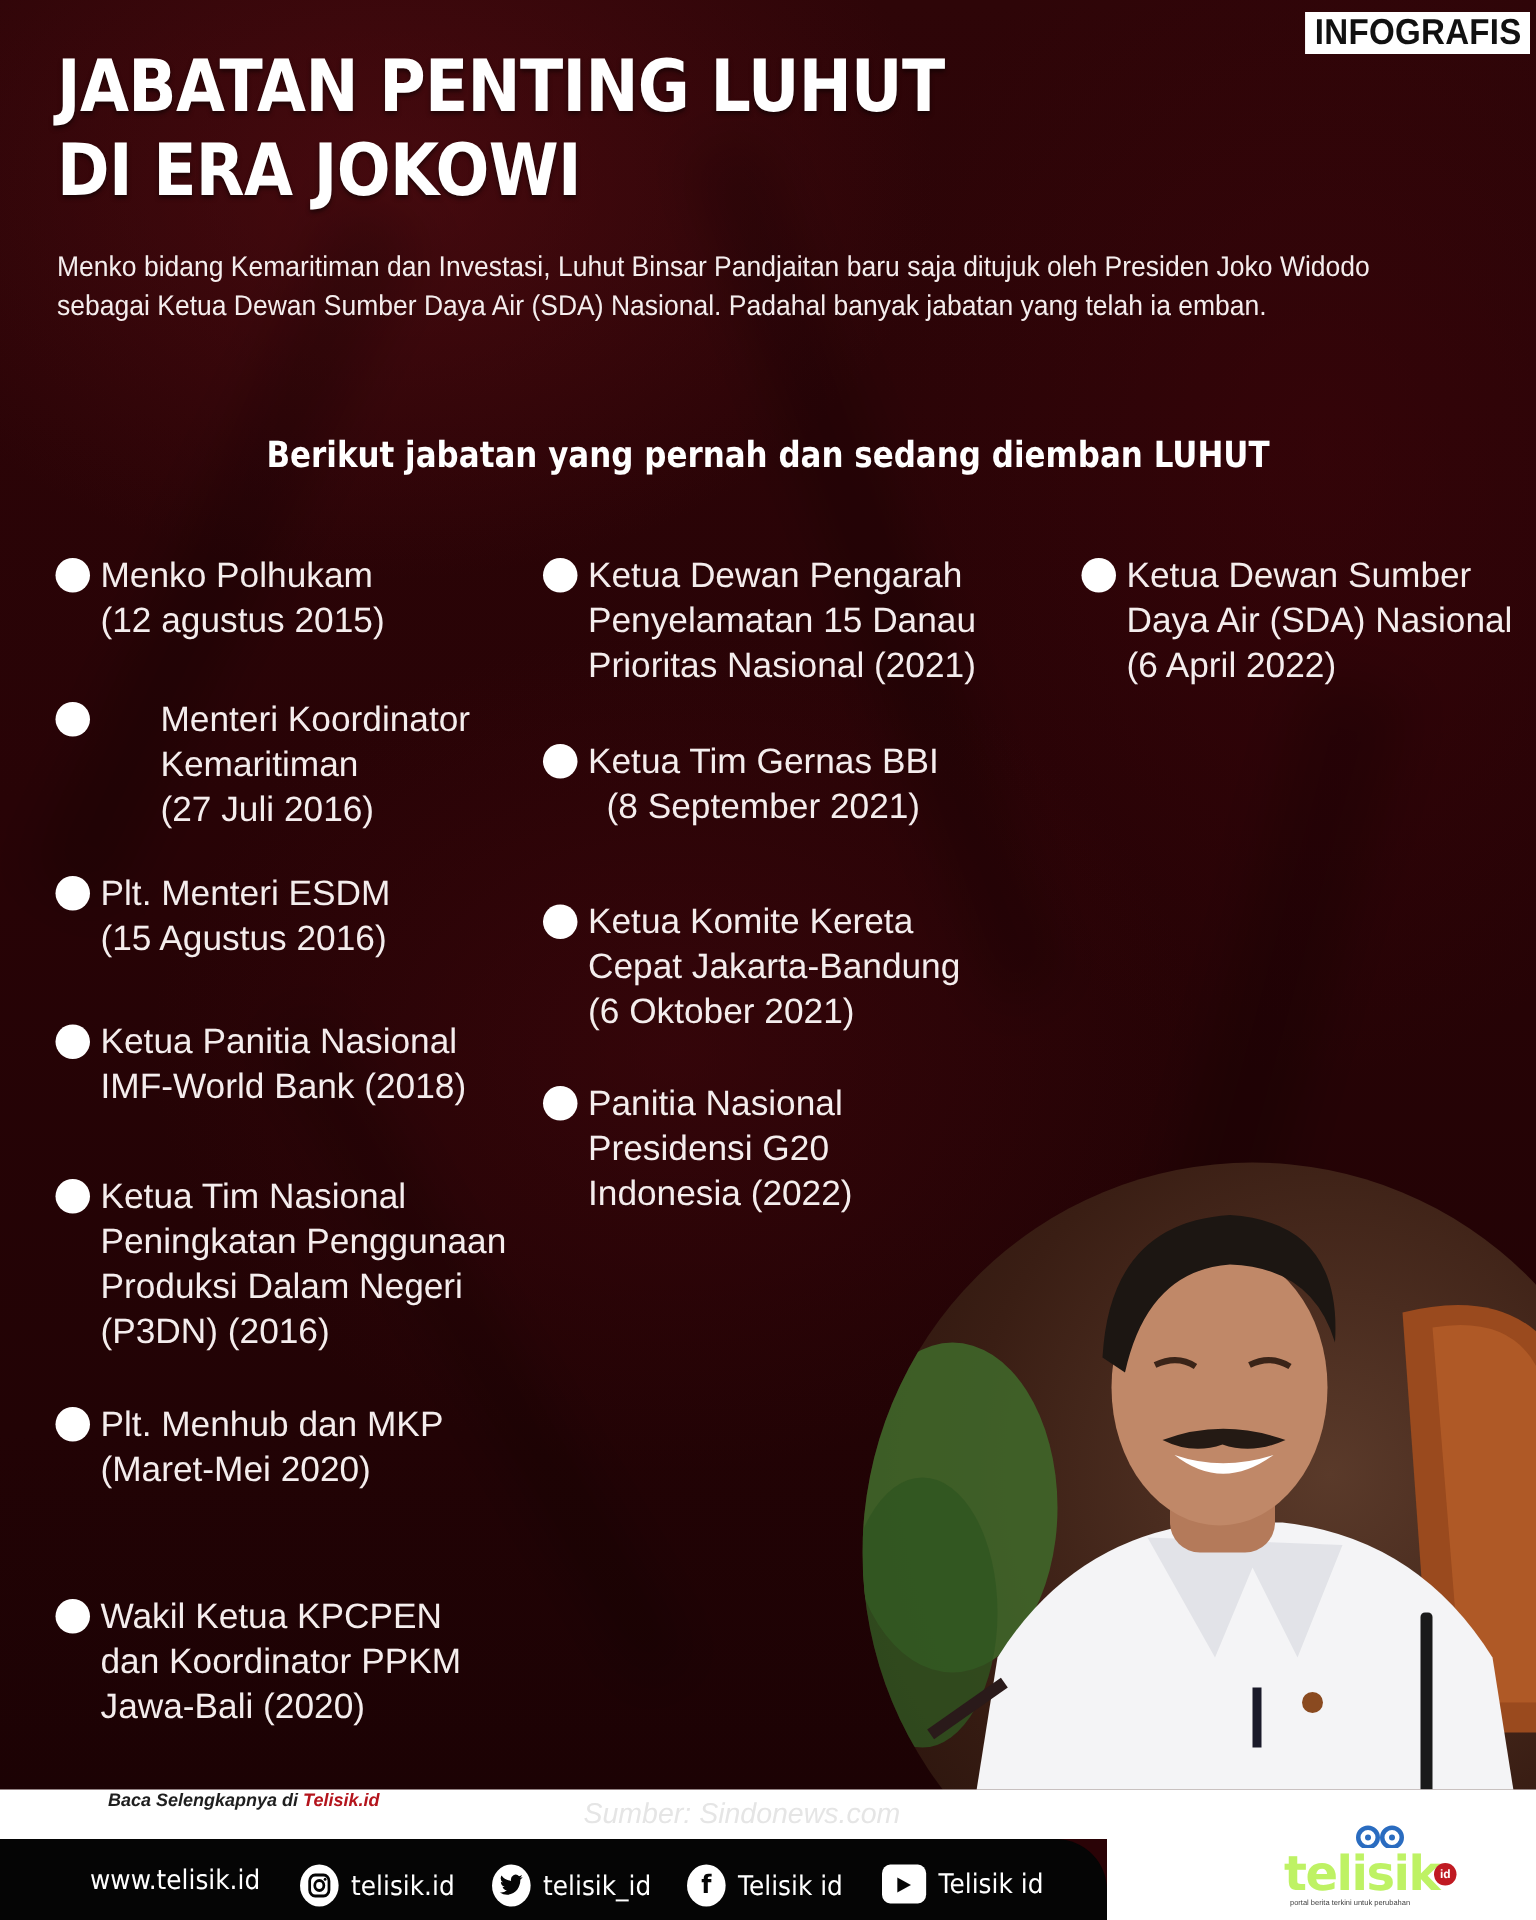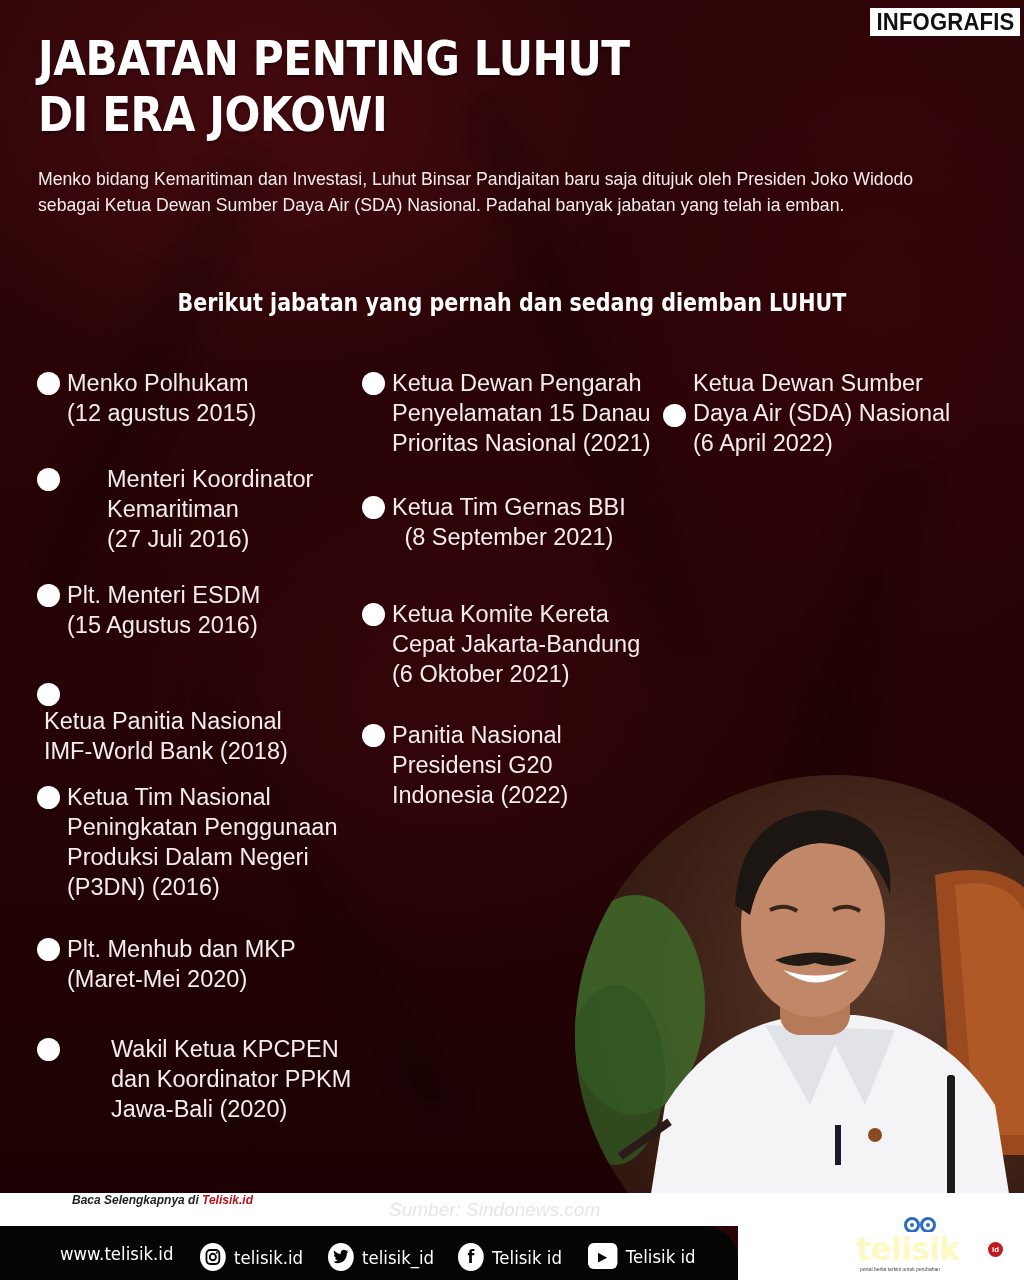--- a/index.html
+++ b/index.html
@@ -92,21 +92,21 @@
   .social .ico {
     width: 28px; height: 28px; border-radius: 50%; background: #fff; color: #050505;
     display: inline-flex; align-items: center; justify-content: center;
     font-weight: 700; font-size: 17px; margin-right: 9px;
   }
   .social .ico.yt { border-radius: 6px; width: 32px; height: 26px; font-size: 13px; }
   .logo {
     position: absolute; left: 852px; top: 1216px; width: 130px; height: 60px;
   }
   .logo-text {
-    position: absolute; left: 4px; top: 14px; font-weight: 700; font-size: 32px; color: #fef9c3;
+    position: absolute; left: 4px; top: 14px; font-weight: 700; font-size: 32px; color: #bef264;
     font-family: "DejaVu Sans", sans-serif; letter-spacing: -1px;
   }
   .logo-tag { position: absolute; left: 8px; top: 50px; font-size: 5px; color: #444; }
 </style>
 </head>
 <body>
 
 <div class="bg">
   <div class="streak" style="left:120px;top:120px;width:60px;height:500px;transform:rotate(25deg);"></div>
   <div class="streak" style="left:560px;top:80px;width:50px;height:600px;transform:rotate(-20deg);"></div>
@@ -134,38 +134,38 @@
   <span class="dot"></span>
   <span class="item-text">Menteri Koordinator
 Kemaritiman
 (27 Juli 2016)</span>
 </div>
 <div class="item" style="left:37px;top:580px;">
   <span class="dot"></span>
   <span class="item-text">Plt. Menteri ESDM
 (15 Agustus 2016)</span>
 </div>
-<div class="item" style="left:37px;top:679px;flex-direction:column;">
+<div class="item" style="left:37px;top:679px;">
   <span class="dot"></span>
   <span class="item-text">Ketua Panitia Nasional
 IMF-World Bank (2018)</span>
 </div>
 <div class="item" style="left:37px;top:782px;">
   <span class="dot"></span>
   <span class="item-text">Ketua Tim Nasional
 Peningkatan Penggunaan
 Produksi Dalam Negeri
 (P3DN) (2016)</span>
 </div>
 <div class="item" style="left:37px;top:934px;">
   <span class="dot"></span>
   <span class="item-text">Plt. Menhub dan MKP
 (Maret-Mei 2020)</span>
 </div>
-<div class="item" style="left:37px;top:1034px;gap:44px;">
+<div class="item" style="left:37px;top:1062px;">
   <span class="dot"></span>
   <span class="item-text">Wakil Ketua KPCPEN
 dan Koordinator PPKM
 Jawa-Bali (2020)</span>
 </div>
 
 <div class="item" style="left:362px;top:368px;">
   <span class="dot"></span>
   <span class="item-text">Ketua Dewan Pengarah
 Penyelamatan 15 Danau
@@ -182,21 +182,21 @@
 Cepat Jakarta-Bandung
 (6 Oktober 2021)</span>
 </div>
 <div class="item" style="left:362px;top:720px;">
   <span class="dot"></span>
   <span class="item-text">Panitia Nasional
 Presidensi G20
 Indonesia (2022)</span>
 </div>
 
-<div class="item" style="left:663px;top:368px;align-items:center;">
+<div class="item" style="left:721px;top:368px;">
   <span class="dot"></span>
   <span class="item-text">Ketua Dewan Sumber
 Daya Air (SDA) Nasional
 (6 April 2022)</span>
 </div>
 
 <div class="photo-clip">
   <div class="photo">
     <svg width="520" height="520" viewBox="0 0 520 520">
 
@@ -270,15 +270,15 @@
 </div>
 
 <div class="logo">
   <svg style="position:absolute;left:50px;top:0;" width="36" height="16" viewBox="0 0 36 16">
     <circle cx="10" cy="9" r="6.5" fill="none" stroke="#2a6cc0" stroke-width="3"></circle>
     <circle cx="26" cy="9" r="6.5" fill="none" stroke="#2a6cc0" stroke-width="3"></circle>
     <circle cx="10" cy="9" r="2" fill="#2a6cc0"></circle>
     <circle cx="26" cy="9" r="2" fill="#2a6cc0"></circle>
   </svg>
   <span class="logo-text">telisik</span>
-  <span style="position:absolute;left:104px;top:26px;width:15px;height:15px;border-radius:50%;background:#c01a22;color:#fff;font-size:8px;font-weight:700;display:flex;align-items:center;justify-content:center;margin-left:32px;">id</span>
+  <span style="position:absolute;left:104px;top:26px;width:15px;height:15px;border-radius:50%;background:#c01a22;color:#fff;font-size:8px;font-weight:700;display:flex;align-items:center;justify-content:center;">id</span>
   <span class="logo-tag">portal berita terkini untuk perubahan</span>
 </div>
 
 </body></html>

